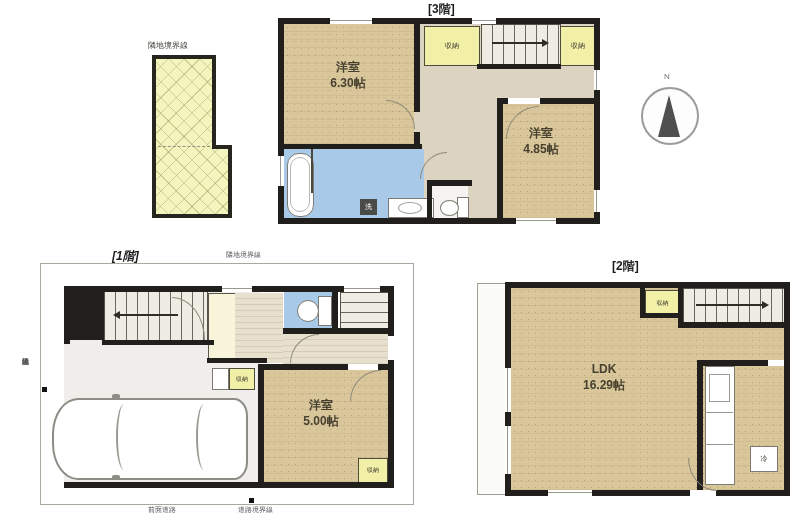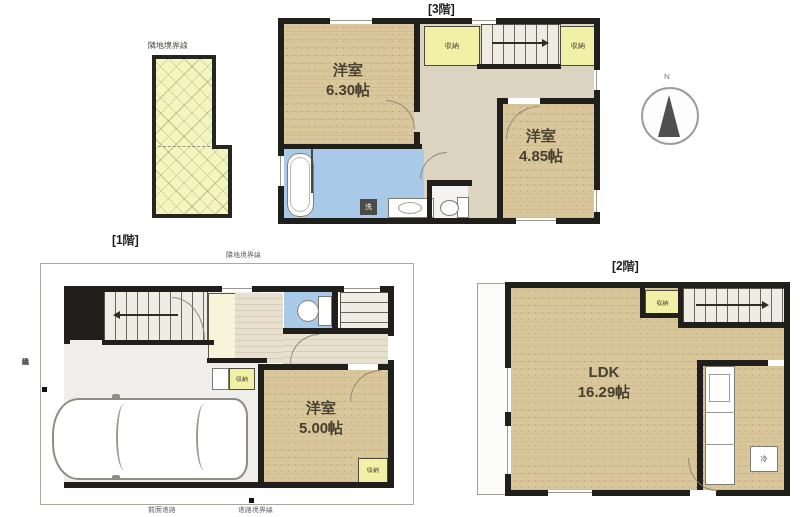--- a/index.html
+++ b/index.html
@@ -22,21 +22,21 @@
            background:#efece3 repeating-linear-gradient(90deg,transparent 0 10px,#6a675e 10px 11px);}
   .stairsV{position:absolute;border:1px solid #55524a;
            background:#efece3 repeating-linear-gradient(180deg,transparent 0 9px,#6a675e 9px 10px);}
   .fixture{position:absolute;background:#fff;border:1px solid #7c7a72;}
   .gap{position:absolute;background:#ffffff;}
   .winline{position:absolute;background:#9a988e;}
   .arc{position:absolute;border:1px solid #8e8a7b;background:transparent;}
   .arc-tl{border-right:none;border-bottom:none;border-radius:100% 0 0 0;}
   .arc-tr{border-left:none;border-bottom:none;border-radius:0 100% 0 0;}
   .arc-bl{border-right:none;border-top:none;border-radius:0 0 0 100%;}
-  .roomlabel{position:absolute;color:#47412f;font-weight:bold;font-size:15px;
+  .roomlabel{position:absolute;color:#47412f;font-weight:bold;font-size:12px;
              text-align:center;line-height:1.3;white-space:nowrap;transform:translateX(-50%);}
   .floortitle{position:absolute;font-size:12px;font-weight:bold;color:#1c1c1c;}
   .tinytxt{font-size:7px;color:#35332a;white-space:nowrap;}
   .btxt{position:absolute;font-size:7px;color:#555;white-space:nowrap;}
   .vtxt{position:absolute;font-size:7px;color:#555;writing-mode:vertical-rl;}
   .whitechar{font-size:7px;color:#fff;}
   .marker{position:absolute;width:5px;height:5px;background:#111;}
   .attic-fill{position:absolute;background-color:#f4f4bf;
      background-image:repeating-linear-gradient(45deg,rgba(140,140,70,.35) 0 1px,transparent 1px 11px),
                       repeating-linear-gradient(135deg,rgba(140,140,70,.35) 0 1px,transparent 1px 11px);
@@ -136,21 +136,21 @@
   <div class="btxt" style="left:148px;top:40px;font-size:8px;color:#44423a;">隣地境界線</div>
   <div class="attic-fill" style="left:154px;top:57px;width:78px;height:159px;"></div>
   <div class="attic-wall" style="left:152px;top:55px;width:64px;height:4px;"></div>
   <div class="attic-wall" style="left:152px;top:55px;width:4px;height:163px;"></div>
   <div class="attic-wall" style="left:212px;top:55px;width:4px;height:94px;"></div>
   <div class="attic-wall" style="left:212px;top:145px;width:20px;height:4px;"></div>
   <div class="attic-wall" style="left:228px;top:145px;width:4px;height:73px;"></div>
   <div class="attic-wall" style="left:152px;top:214px;width:80px;height:4px;"></div>
   <div class="dash" style="left:158px;top:146px;width:52px;height:1px;"></div>
 
-  <div class="floortitle" style="left:112px;top:232px;">[1階]</div>
+  <div class="floortitle" style="left:112px;top:248px;font-style:italic;">[1階]</div>
 
   <div class="boundary" style="left:40px;top:263px;width:372px;height:240px;"></div>
   <div class="btxt" style="left:226px;top:250px;">隣地境界線</div>
   <div class="vtxt" style="left:20px;top:352px;">隣地境界線</div>
   <div class="btxt" style="left:238px;top:505px;">道路境界線</div>
   <div class="btxt" style="left:148px;top:505px;">前面道路</div>
   <div class="marker" style="left:42px;top:387px;"></div>
   <div class="marker" style="left:249px;top:498px;"></div>
 
   <div class="garage" style="left:64px;top:292px;width:196px;height:190px;"></div>

